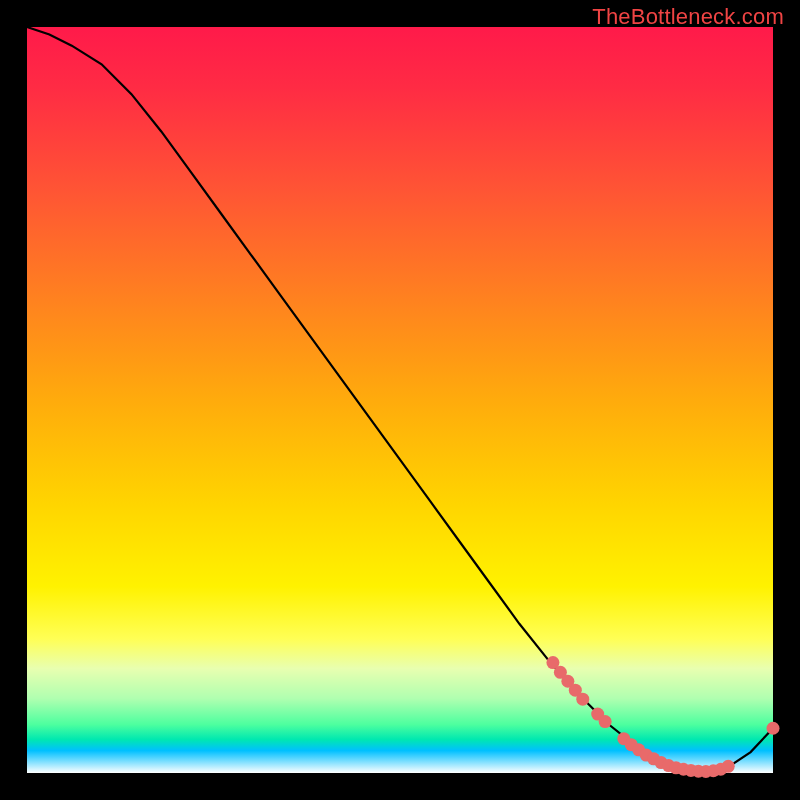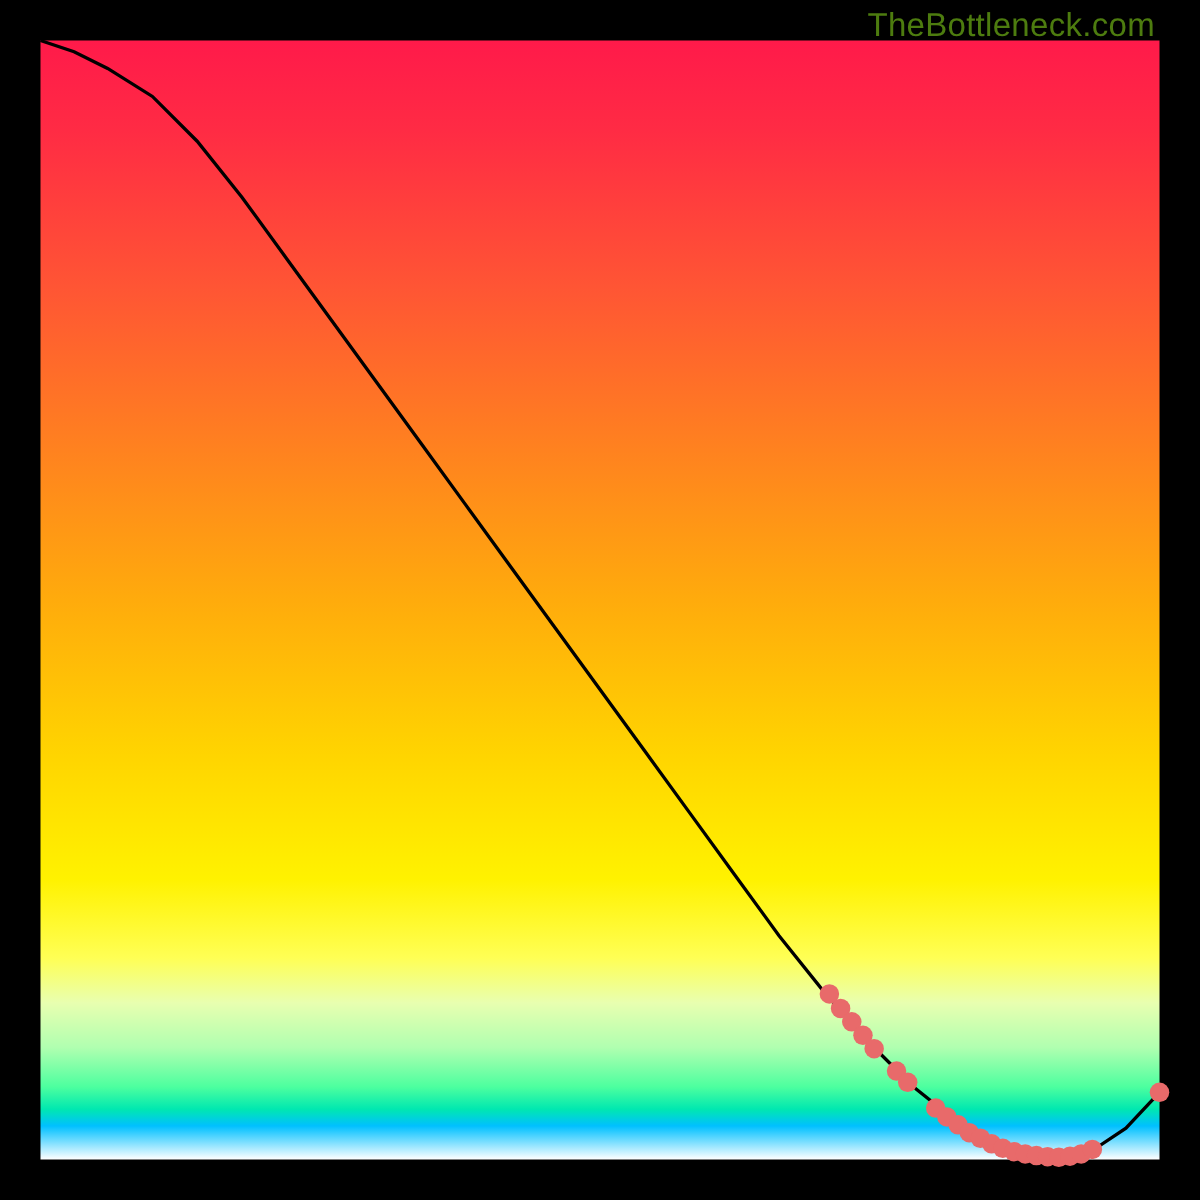--- a/index.html
+++ b/index.html
@@ -31,22 +31,22 @@
       #b0ffb0 90%,
       #4dff9f 93.5%,
       #00e8b0 95.5%,
       #00c0ff 97%,
       #ffffff 100%
     );
   }
   .attribution {
     position: absolute;
     top: 4px;
-    right: 30px;
-    color: #4d7c0f;
+    right: 16px;
+    color: #ef4444;
     font-size: 22px;
     letter-spacing: 0.2px;
   }
   svg.curve {
     position: absolute;
     left: 0; top: 0;
     width: 746px;
     height: 746px;
     overflow: visible;
   }

